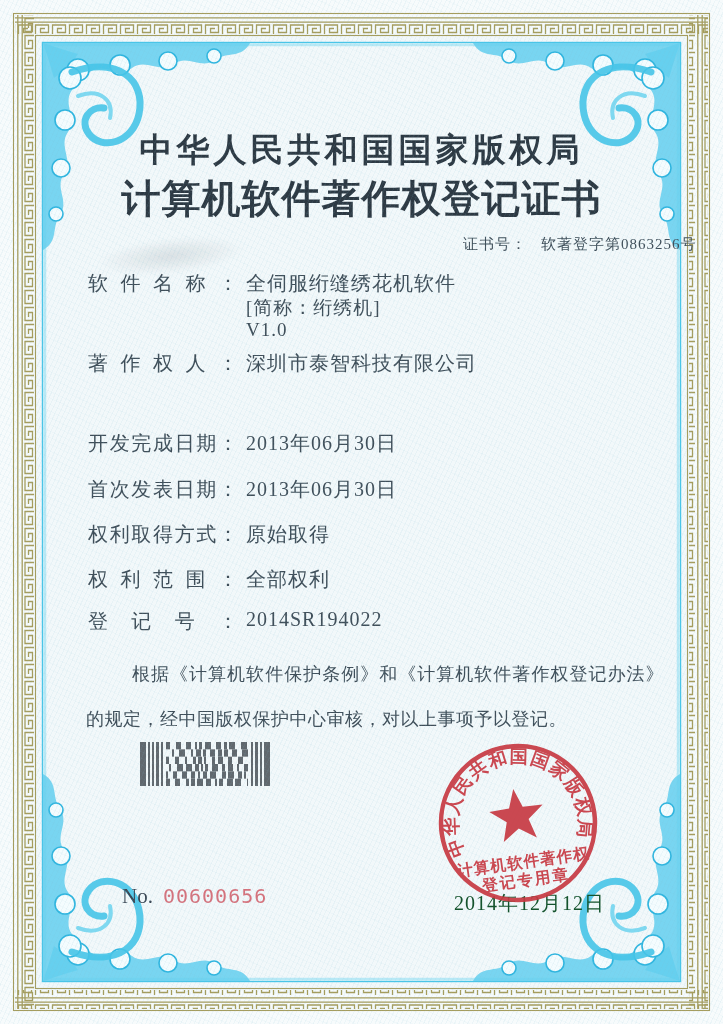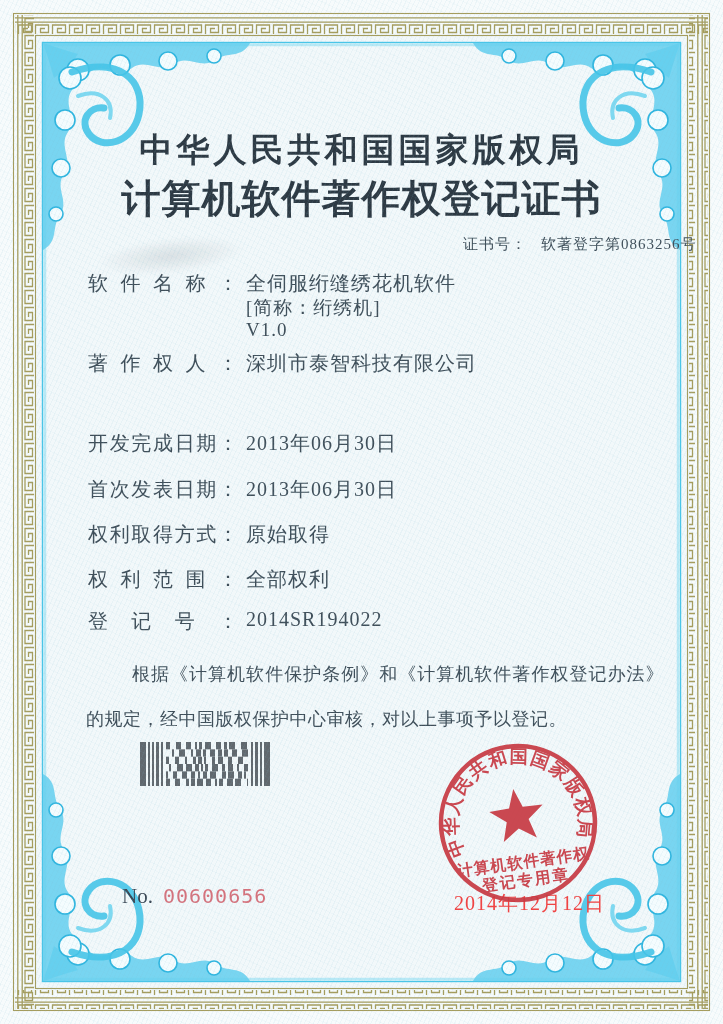--- a/index.html
+++ b/index.html
@@ -65,21 +65,21 @@
   .barcode { position:absolute; left:140px; top:742px; width:130px; height:44px; opacity:.82; }
 
   .serial { position:absolute; left:122px; top:884px; font-size:21px; color:#3a4653; }
   .serial-digits {
     font-family:"DejaVu Sans Mono",monospace; color:var(--serial-red);
     letter-spacing:1px; margin-left:10px; font-size:20px;
   }
 
   .issue-date {
     position:absolute; left:454px; top:890px; z-index:1;
-    font-size:20px; letter-spacing:1px; color:#ef4444;
+    font-size:20px; letter-spacing:1px; color:#14532d;
   }
 
   .seal {
     position:absolute; left:437px; top:742px; width:162px; height:162px;
     transform:rotate(-8deg); opacity:.92; z-index:2;
   }
   .seal .ring { fill:none; stroke:var(--seal-red); stroke-width:4.5; }
   .seal .star { fill:var(--seal-red); }
   .seal text  { fill:var(--seal-red); font-weight:bold;
                 font-family:"Liberation Serif","DejaVu Serif",serif; }

